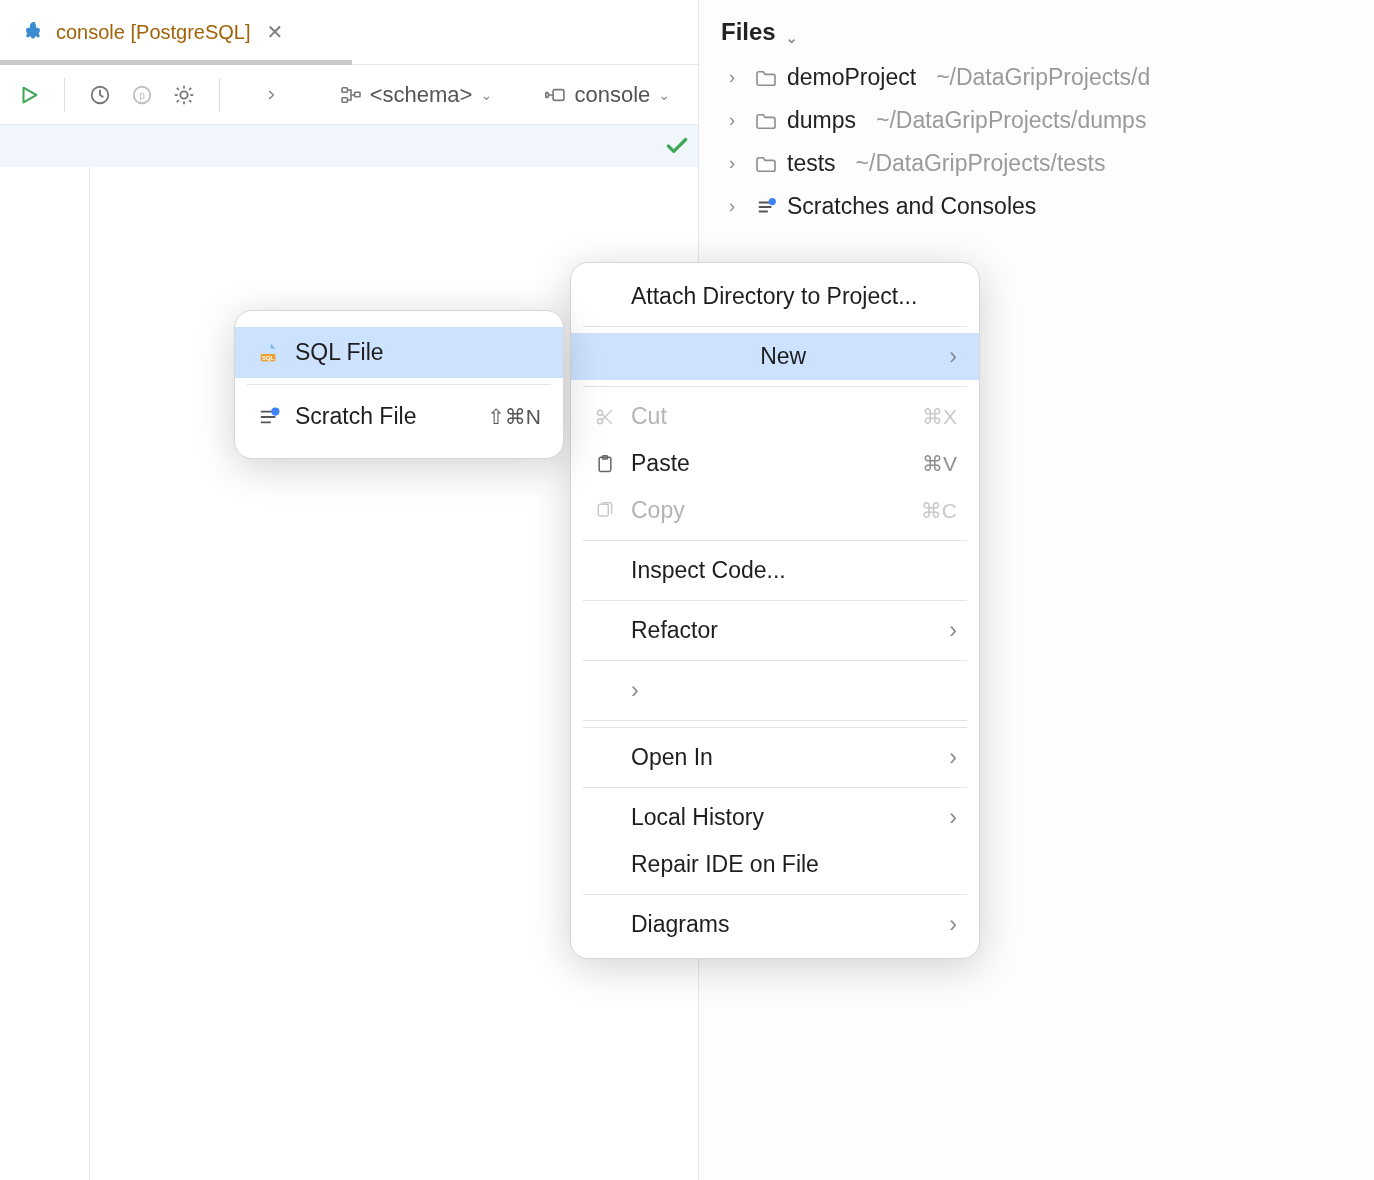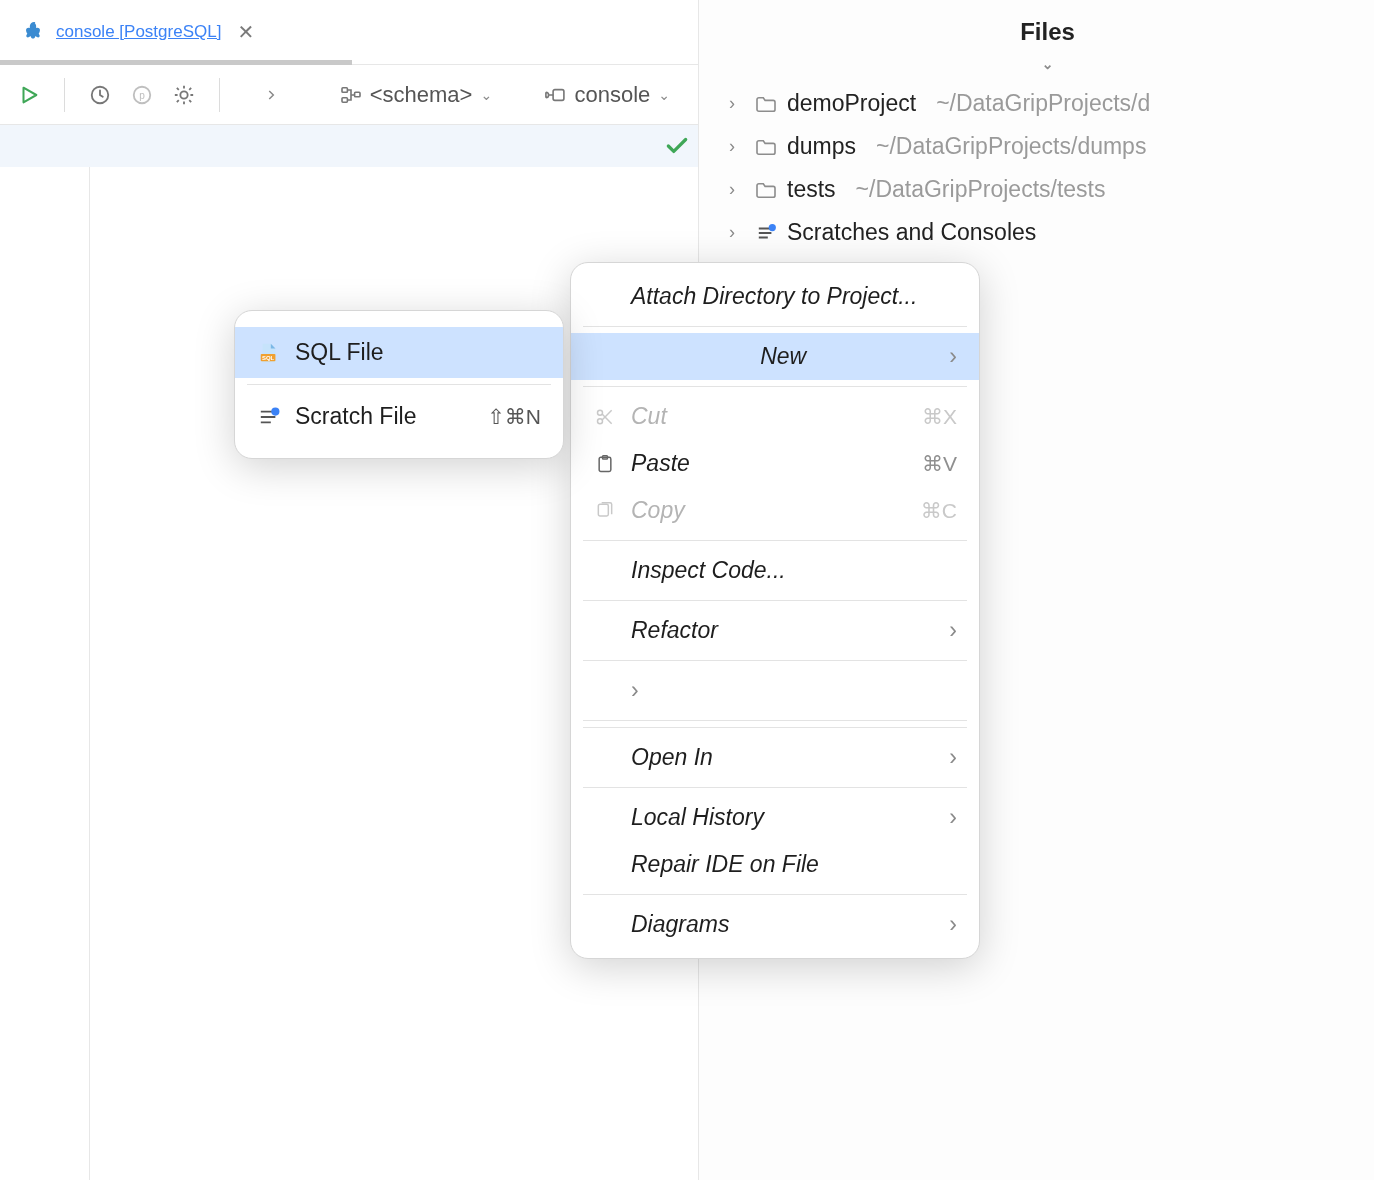--- a/index.html
+++ b/index.html
@@ -29,21 +29,21 @@
     height: 100%;
     position: relative;
   }
   .tab-underline {
     position: absolute;
     left: 0; right: 0; bottom: -1px;
     height: 5px;
     background: #c9c9c9;
     width: 352px;
   }
-  .tab-title { font-size: 17px; color: #3b82f6; text-decoration: underline; }
+  .tab-title { font-size: 20px; color: #a16207; }
   .close-x { font-size: 20px; color: #7a7a7a; margin-left: 6px; cursor: pointer; }
   .kebab {
     position: absolute;
     right: 38px; top: 50%; transform: translateY(-50%);
     display: flex; flex-direction: column; gap: 4px;
   }
   .kebab span { width: 4px; height: 4px; border-radius: 50%; background: #777; }
 
   .editor-pane {
     position: absolute;
@@ -103,24 +103,23 @@
   .files-pane {
     position: absolute;
     right: 0; top: 0;
     width: 676px;
     bottom: 0;
     border-left: 1px solid #e7e7e7;
     background: #fdfdfd;
     padding: 18px 0 0 22px;
   }
   .files-header {
-    display: flex; align-items: center; gap: 10px;
+    display: flex; align-items: flex-end; gap: 10px;
     font-size: 24px; font-weight: 600; color: #222;
     margin-bottom: 18px;
-    flex-direction: column;
   }
   .tree { display: flex; flex-direction: column; gap: 16px; font-size: 23px; padding-left: 8px; }
   .tree-row { display: flex; align-items: center; gap: 10px; }
   .tree-chev { color: #8a8a8a; font-size: 18px; width: 16px; }
   .tree-name { color: #222; }
   .tree-path { color: #9a9a9a; margin-left: 10px; }
 
   
   .ctx-menu {
     position: absolute;
@@ -137,21 +136,21 @@
     padding: 10px 22px;
     display: flex;
     align-items: center;
     gap: 14px;
     position: relative;
   }
   .ctx-item.highlight { background: #cde2ff; text-align: center; }
   .ctx-item.disabled { color: #b4b4b4; }
   .ctx-icon { width: 24px; display:flex; justify-content:center; color:#8f8f8f; }
   .ctx-item.disabled .ctx-icon { color:#c9c9c9; }
-  .ctx-label { flex: 1; font-style: italic; }
+  .ctx-label { flex: 1; }
   .ctx-shortcut { color: #8f8f8f; font-size: 21px; }
   .ctx-item.disabled .ctx-shortcut { color: #c9c9c9; }
   .ctx-arrow { color: #8a8a8a; }
   .ctx-sep { height: 1px; background: #e3e3e3; margin: 6px 12px; }
 
   
   .submenu {
     position: absolute;
     left: 234px; top: 310px;
     width: 330px;

